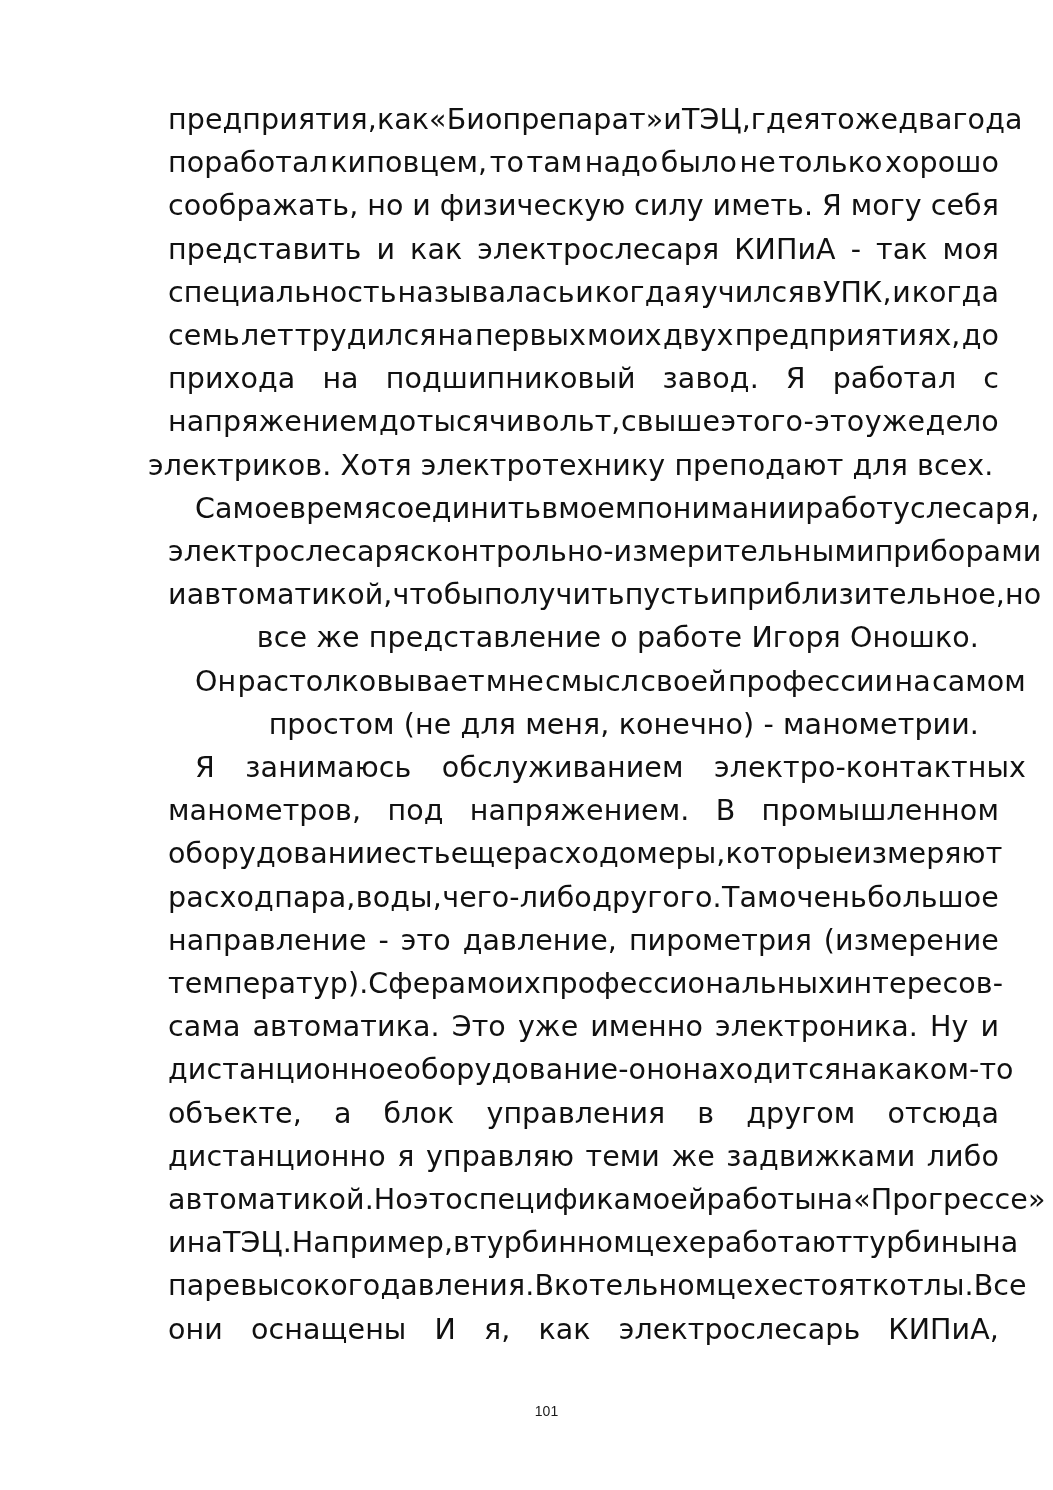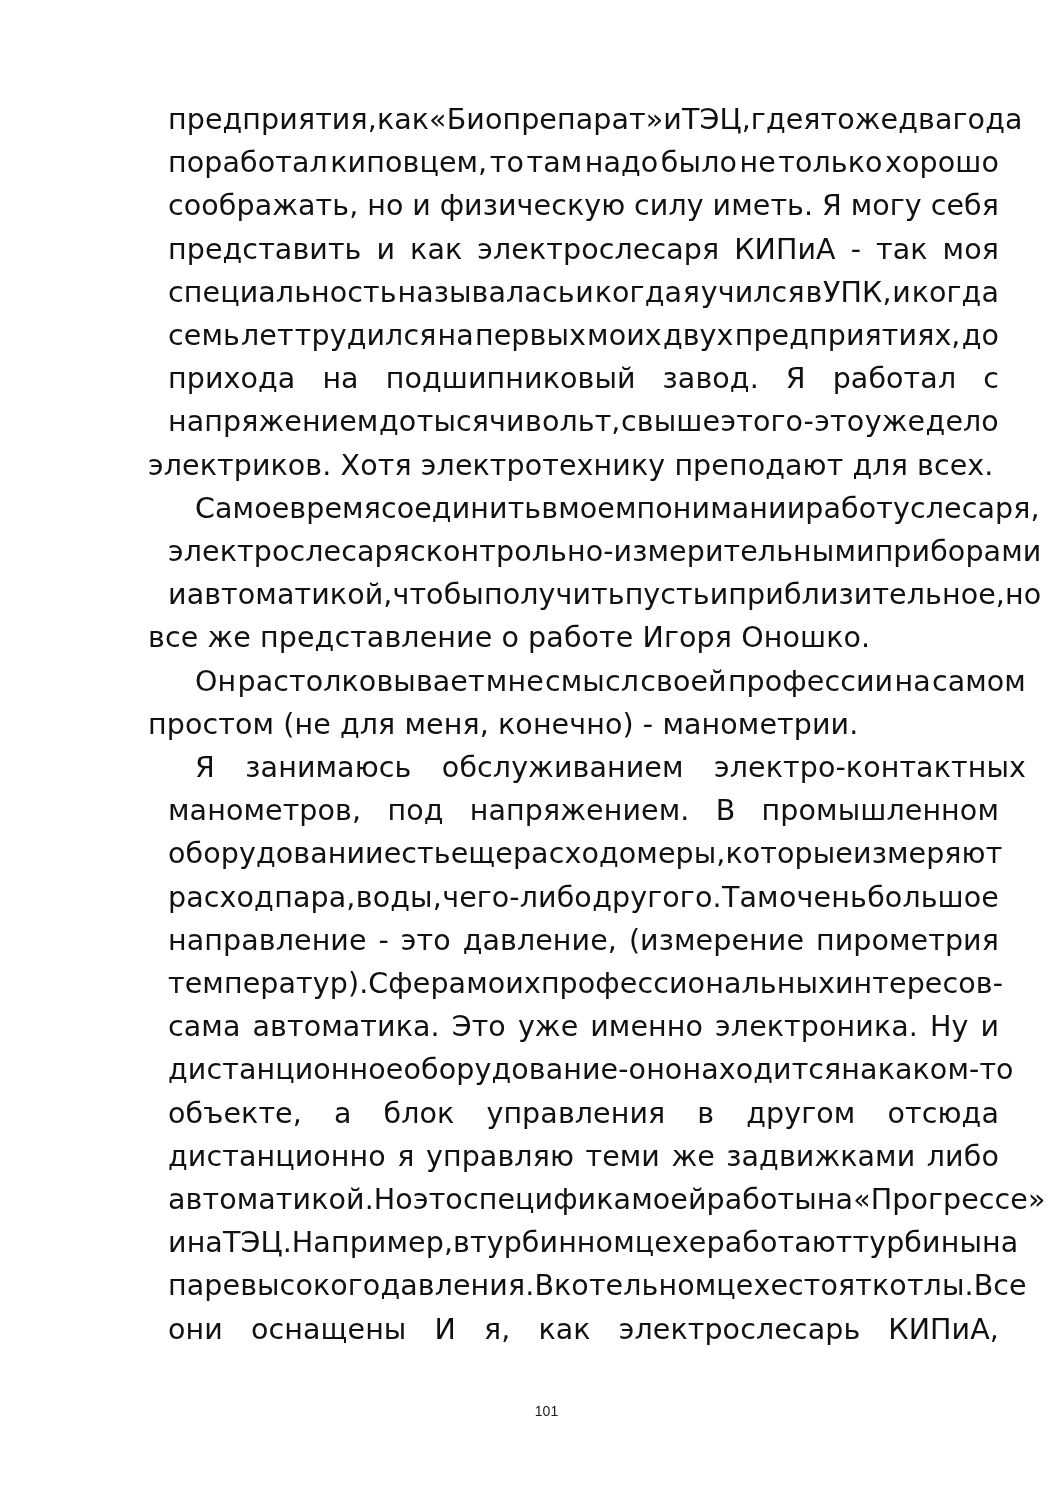--- a/index.html
+++ b/index.html
@@ -56,21 +56,21 @@
     white-space: normal;
     margin-left: 20px;
   }
   .line.just > span {
     white-space: pre;
   }
 
   
   .line.last {
     display: block;
-    text-align: left;
+    text-align: right;
   }
 
   
   .line.indent.just {
     padding-left: 27px;
   }
 
   .page-number {
     position: absolute;
     left: 0;
@@ -253,22 +253,22 @@
           <span>другого.</span>
           <span>Там</span>
           <span>очень</span>
           <span>большое</span>
         </span>
         <span class="line just">
           <span>направление</span>
           <span>-</span>
           <span>это</span>
           <span>давление,</span>
+          <span>пирометрия</span>
           <span>(измерение</span>
-          <span>пирометрия</span>
         </span>
         <span class="line just">
           <span>температур).</span>
           <span>Сфера</span>
           <span>моих</span>
           <span>профессиональных</span>
           <span>интересов</span>
           <span>-</span>
         </span>
         <span class="line just">

